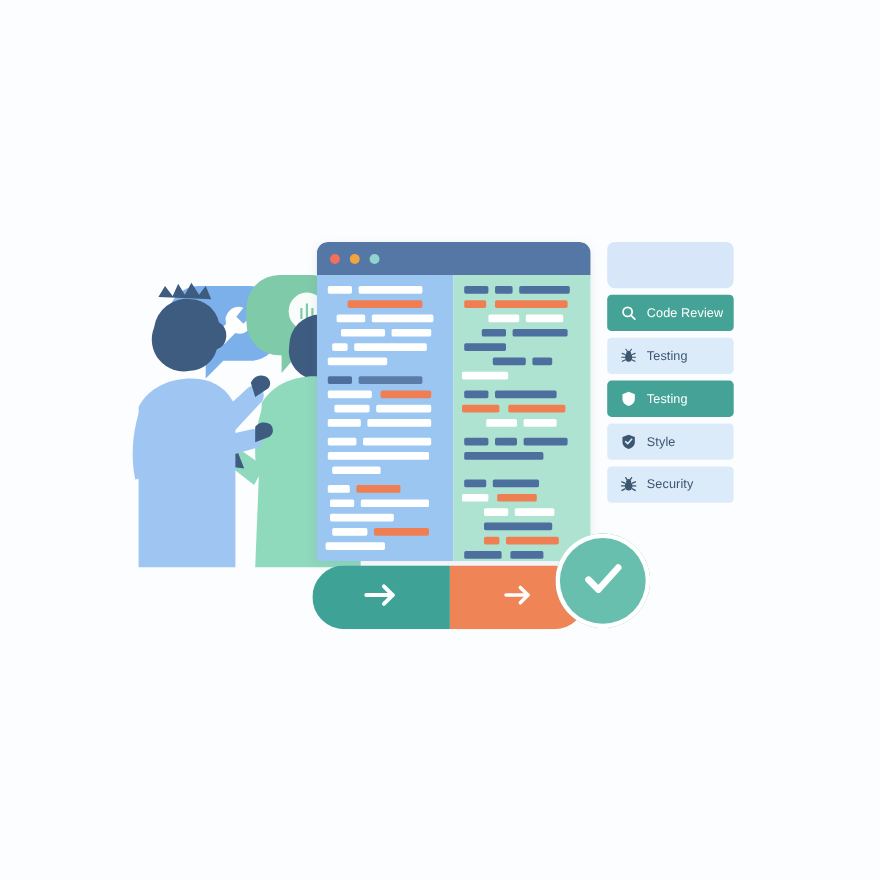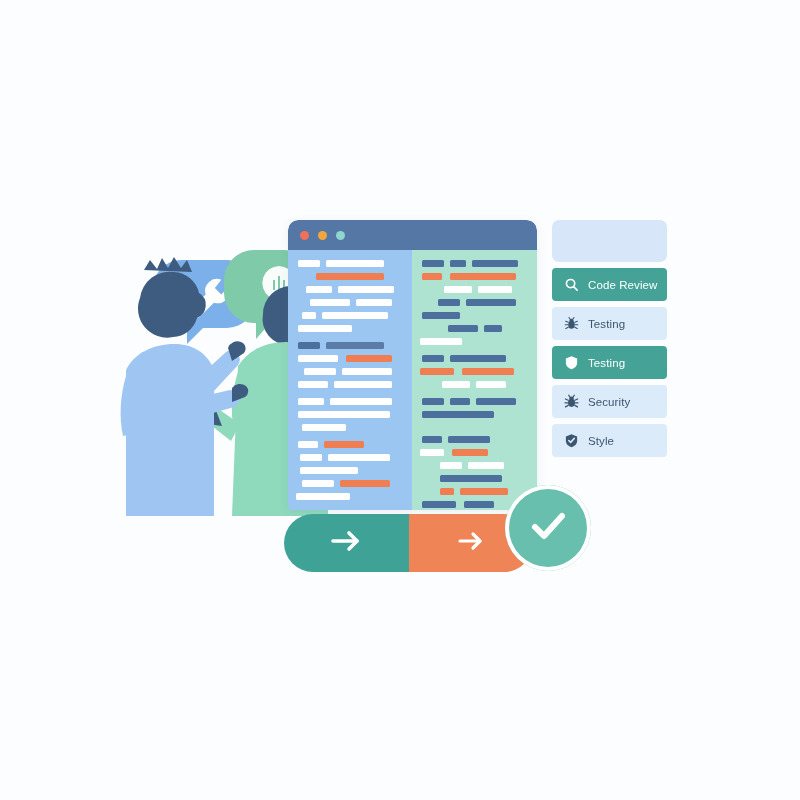--- a/index.html
+++ b/index.html
@@ -235,43 +235,43 @@
       <span class="ico">
         <svg width="15" height="15" viewBox="0 0 24 24" fill="#ffffff">
           <path d="M12 1.8 L21 5.4 v7 c0 5.4 -4 8.8 -9 10.2 c-5 -1.4 -9 -4.8 -9 -10.2 v-7 z"></path>
         </svg>
       </span>
       <span class="lbl">Testing</span>
     </div>
 
     <div class="side-item light">
       <span class="ico">
+        <svg width="15" height="15" viewBox="0 0 24 24">
+          <path d="M12 1.8 L21 5.4 v7 c0 5.4 -4 8.8 -9 10.2 c-5 -1.4 -9 -4.8 -9 -10.2 v-7 z" fill="#3c5670"></path>
+          <path d="M7.6 12 L10.6 15 L16.4 8.6" fill="none" stroke="#dcebfa" stroke-width="2.4" stroke-linecap="round" stroke-linejoin="round"></path>
+        </svg>
+      </span>
+      <span class="lbl">Style</span>
+    </div>
+
+    <div class="side-item light">
+      <span class="ico">
         <svg width="15" height="15" viewBox="0 0 24 24" fill="#3c5670">
           <ellipse cx="12" cy="14" rx="5.6" ry="6.6"></ellipse>
           <ellipse cx="12" cy="7.2" rx="3.6" ry="3.1"></ellipse>
           <g stroke="#3c5670" stroke-width="2" stroke-linecap="round">
             <path d="M9.4 4.4 L7.6 2 M14.6 4.4 L16.4 2"></path>
             <path d="M6.6 10 L2.2 8 M17.4 10 L21.8 8"></path>
             <path d="M6.2 14 L1.6 14 M17.8 14 L22.4 14"></path>
             <path d="M6.6 18.2 L2.4 20.6 M17.4 18.2 L21.6 20.6"></path>
           </g>
         </svg>
       </span>
       <span class="lbl">Security</span>
     </div>
-
-    <div class="side-item light">
-      <span class="ico">
-        <svg width="15" height="15" viewBox="0 0 24 24">
-          <path d="M12 1.8 L21 5.4 v7 c0 5.4 -4 8.8 -9 10.2 c-5 -1.4 -9 -4.8 -9 -10.2 v-7 z" fill="#3c5670"></path>
-          <path d="M7.6 12 L10.6 15 L16.4 8.6" fill="none" stroke="#dcebfa" stroke-width="2.4" stroke-linecap="round" stroke-linejoin="round"></path>
-        </svg>
-      </span>
-      <span class="lbl">Style</span>
-    </div>
   </div>
 
   <div class="pill">
     <div class="pill-half teal">
       <span>
         <svg width="38" height="28" viewBox="0 0 38 28" fill="none" stroke="#ffffff" stroke-width="3.6" stroke-linecap="round" stroke-linejoin="round">
           <path d="M6 14 H30"></path>
             <path d="M22 6 L30 14 L22 22"></path>
         </svg>
       </span>

